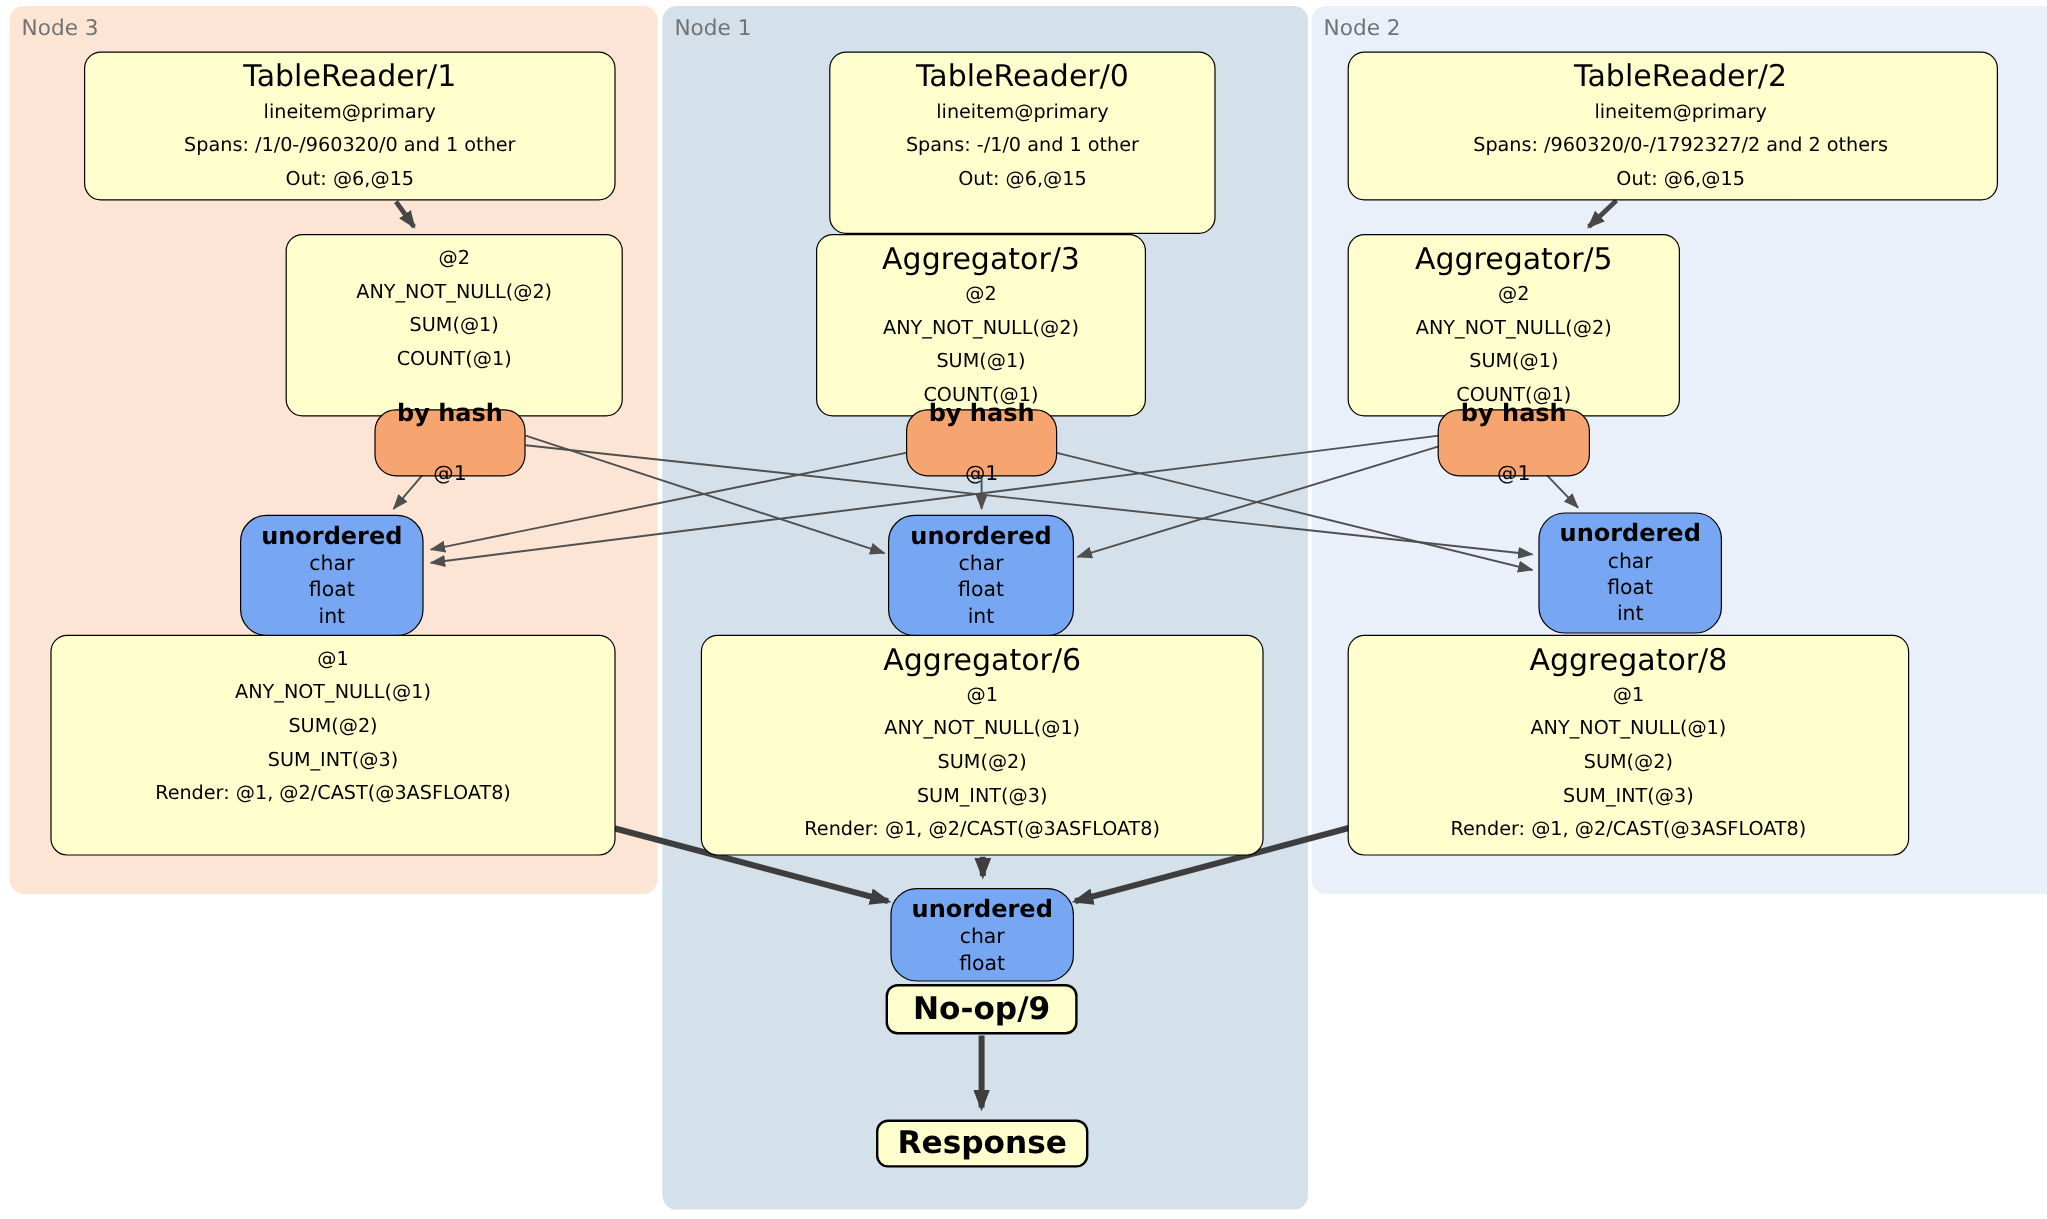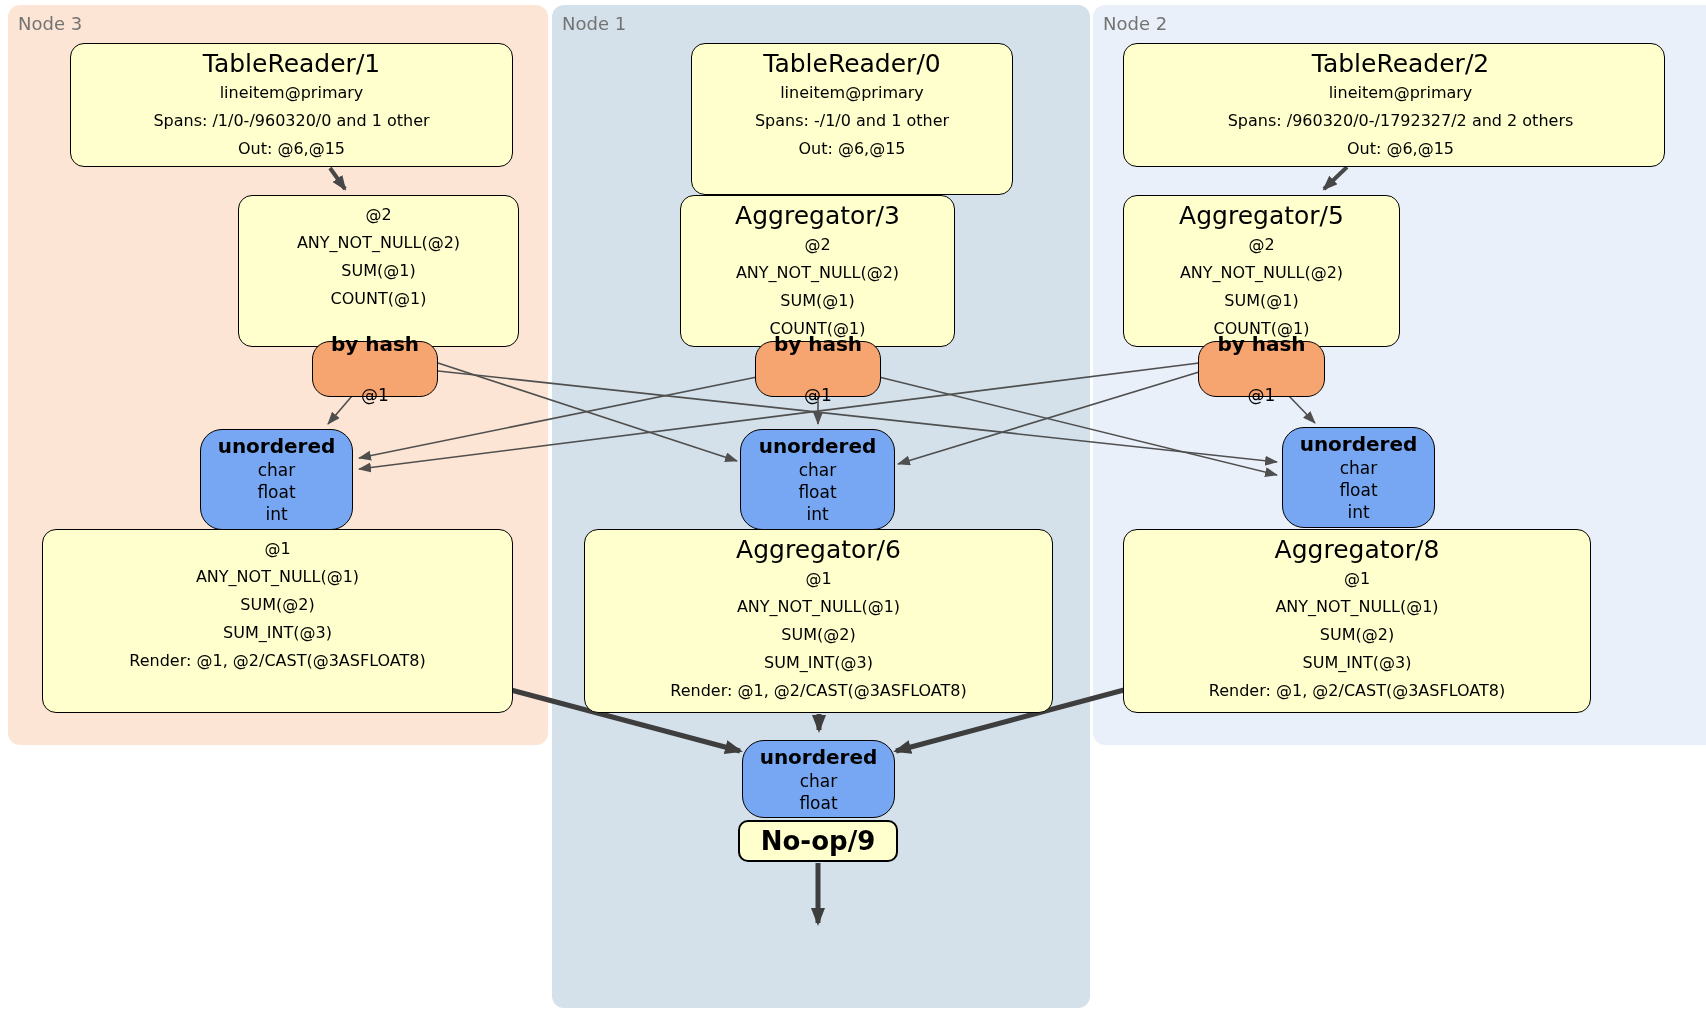--- a/index.html
+++ b/index.html
@@ -189,14 +189,17 @@
   </div>
 
   <div class="pill pill-sync" style="left:742px;top:740px;width:153px;height:78px;">
     <div class="pill-title">unordered</div>
     <div class="pill-sub">char</div>
     <div class="pill-sub">float</div>
   </div>
   <div class="mini" style="left:738px;top:820px;width:160px;height:42px;">
     <span>No-op/9</span>
   </div>
+  <div class="mini" style="left:730px;top:933px;width:177px;height:40px;">
+    <span>Response</span>
+  </div>
 
 </div>
 
 </body></html>

